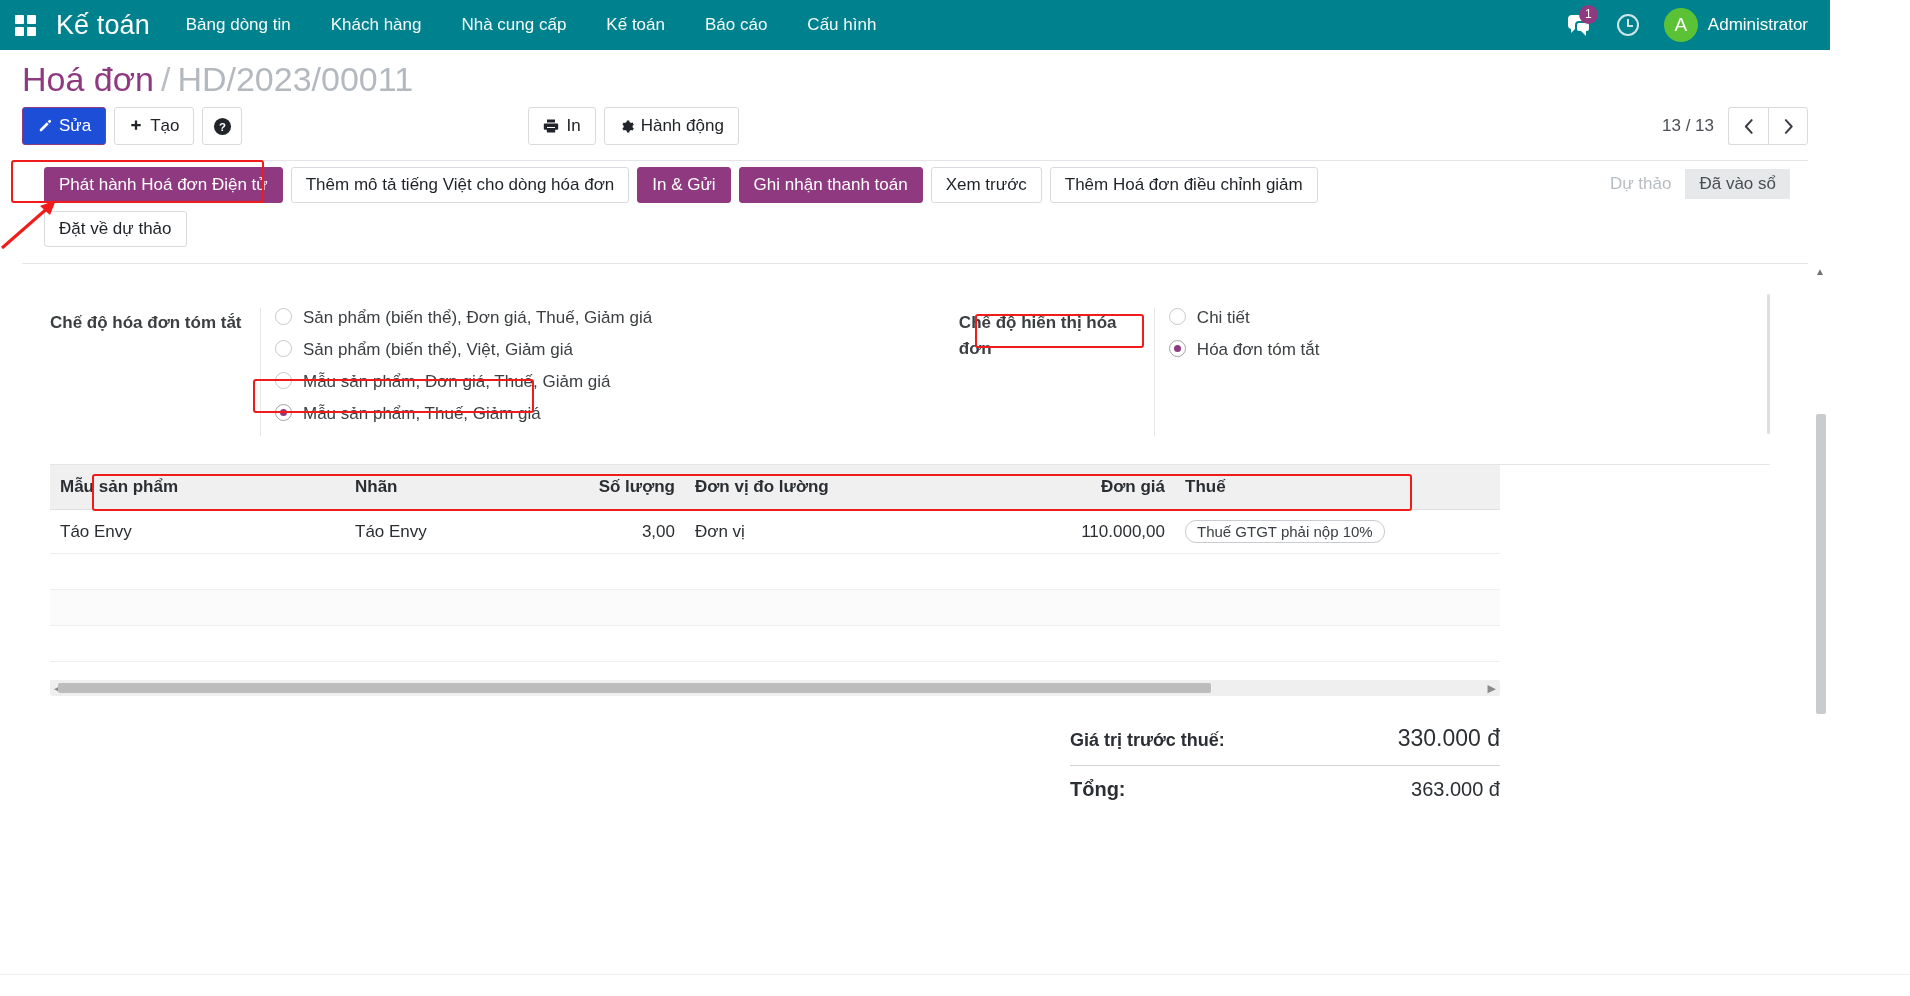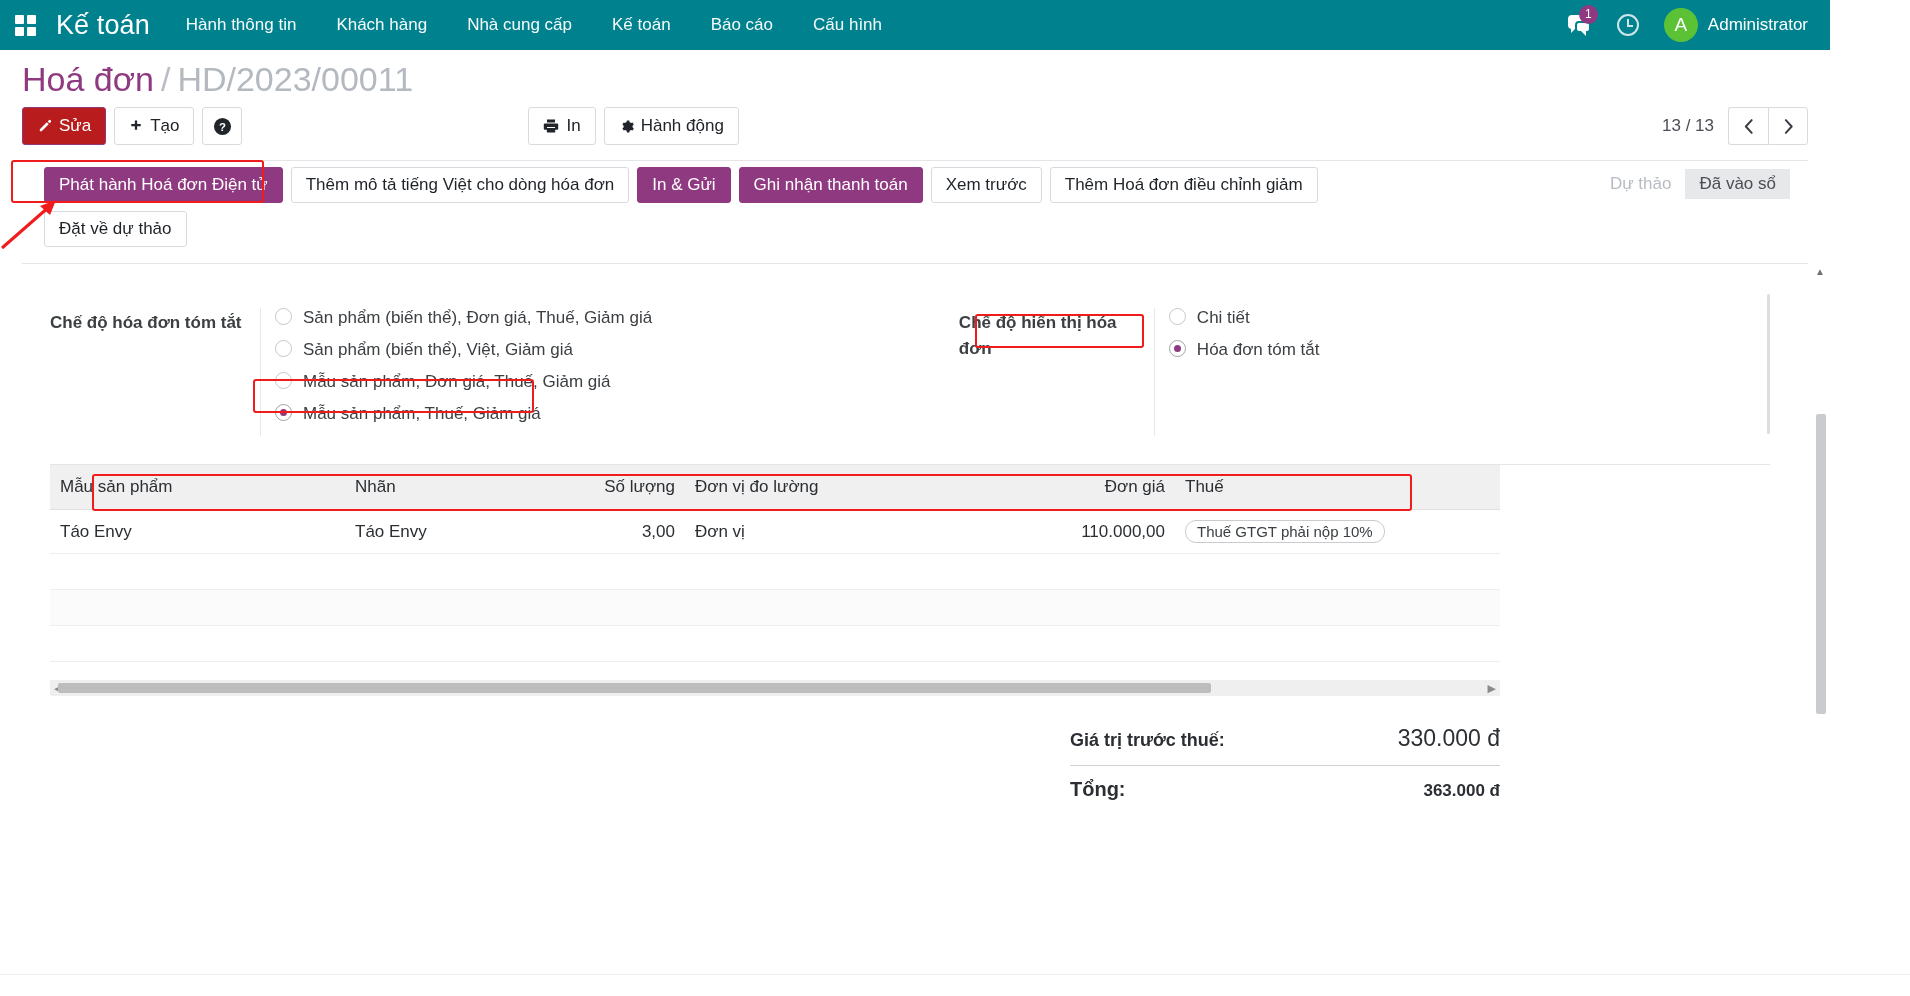--- a/index.html
+++ b/index.html
@@ -71,21 +71,21 @@
   .bc-sep { color:#b9bdc4; padding: 0 7px; }
   .bc-cur { color:#b4b9c0; }
 
   .btnrow { display:flex; align-items:center; margin-top: 12px; height: 40px; position: relative; }
   .btn {
     height: 38px; border:1px solid #d8dadd; background:#fff; color:#212529;
     font-size:17px; padding: 0 14px; border-radius:3px; cursor:pointer;
     display:inline-flex; align-items:center; gap:7px; white-space:nowrap;
     font-family:"Liberation Sans", sans-serif;
   }
-  .btn.primary { background:#b91c1c; border-color:#8f3a80; color:#fff; }
+  .btn.primary { background:#1d4ed8; border-color:#8f3a80; color:#fff; }
   .btn.sq { width:40px; padding:0; justify-content:center; }
   .gap-8 { width: 8px; }
   .mid-actions { margin-left: 286px; display:flex; gap:8px; }
 
   .pager { margin-left:auto; display:flex; align-items:center; gap:0; }
   .pager-label { font-size:17px; color:#4c4f54; margin-right:14px; white-space:nowrap; }
   .pgbtn {
     width:40px; height:38px; border:1px solid #d8dadd; background:#fff; cursor:pointer;
     display:flex; align-items:center; justify-content:center; color:#3b3f45;
   }
@@ -136,21 +136,21 @@
     display:inline-flex; align-items:center; justify-content:center; flex:none;
   }
   .rdot.on { border-color:#a0a3a8; }
   .rdot.on::after { content:''; width:7px; height:7px; border-radius:50%; background:#8f3a80; }
   .rlabel { font-size:17px; color:#3c4043; white-space:nowrap; }
 
   
   .lines { margin-top: 28px; border-top:1px solid #e3e5e8; position:relative; }
   table.lines-tbl { width: 1450px; border-collapse: collapse; table-layout: fixed; }
   table.lines-tbl thead th {
-    background:#f0f0f0; color:#2b2f33; font-size:17px; font-weight:normal;
+    background:#f0f0f0; color:#2b2f33; font-size:17px; font-weight:bold;
     text-align:left; padding: 12px 10px; border-bottom:1px solid #dfe1e4; white-space:nowrap;
   }
   table.lines-tbl thead th.num { text-align:right; }
   table.lines-tbl tbody td {
     font-size:17px; color:#2b2f33; padding: 10px 10px; border-bottom:1px solid #eceef0;
     white-space:nowrap; background:#fff;
   }
   table.lines-tbl tbody td.num { text-align:right; }
   tr.empty td { height: 36px; }
   tr.empty.shade td { background:#fbfbfb; }
@@ -168,21 +168,21 @@
   .hs-arrow.l { left:4px; } .hs-arrow.r { right:4px; }
 
   
   .totals { width: 1450px; display:flex; justify-content:flex-end; margin-top: 22px; }
   .tot-box { width: 430px; }
   .tot-row { display:flex; align-items:baseline; justify-content:space-between; padding: 7px 0; }
   .tot-lbl { font-size:18px; color:#2b2f33; font-weight:bold; }
   .tot-val { font-size:23px; color:#2b2f33; }
   .tot-row.grand { border-top:1px solid #cfd2d6; margin-top:6px; padding-top:12px; }
   .tot-row.grand .tot-lbl { font-size:20px; }
-  .tot-row.grand .tot-val { font-size:17px; font-weight:bold; }
+  .tot-row.grand .tot-val { font-size:20px; font-weight:normal; }
 
   
   .vscroll {
     position:absolute; right: 2px; top: 0; width: 14px; height: 740px; background:#fff;
   }
   .vscroll .vthumb { position:absolute; right:2px; top:150px; width:10px; height:300px; background:#c9cbce; border-radius:2px; }
   .vs-arrow { position:absolute; right:3px; font-size:10px; color:#6f7377; }
 
   .inner-scroll-line {
     position:absolute; right: 60px; top: 30px; width: 3px; height: 140px; background:#dcdee1; border-radius:2px;
@@ -198,21 +198,21 @@
     <div class="apps-grid">
       <div class="g">
           <i></i>
           <i></i>
           <i></i>
           <i></i>
         </div>
     </div>
     <div class="brand">Kế toán</div>
     <div class="menu">
-      <div class="mi">Hành thông tin</div>
+      <div class="mi">Bảng dòng tin</div>
       <div class="mi">Khách hàng</div>
       <div class="mi">Nhà cung cấp</div>
       <div class="mi">Kế toán</div>
       <div class="mi">Báo cáo</div>
       <div class="mi">Cấu hình</div>
     </div>
 
     <div class="nav-right">
       <div class="nav-icon">
         <div class="chat-bubble">

